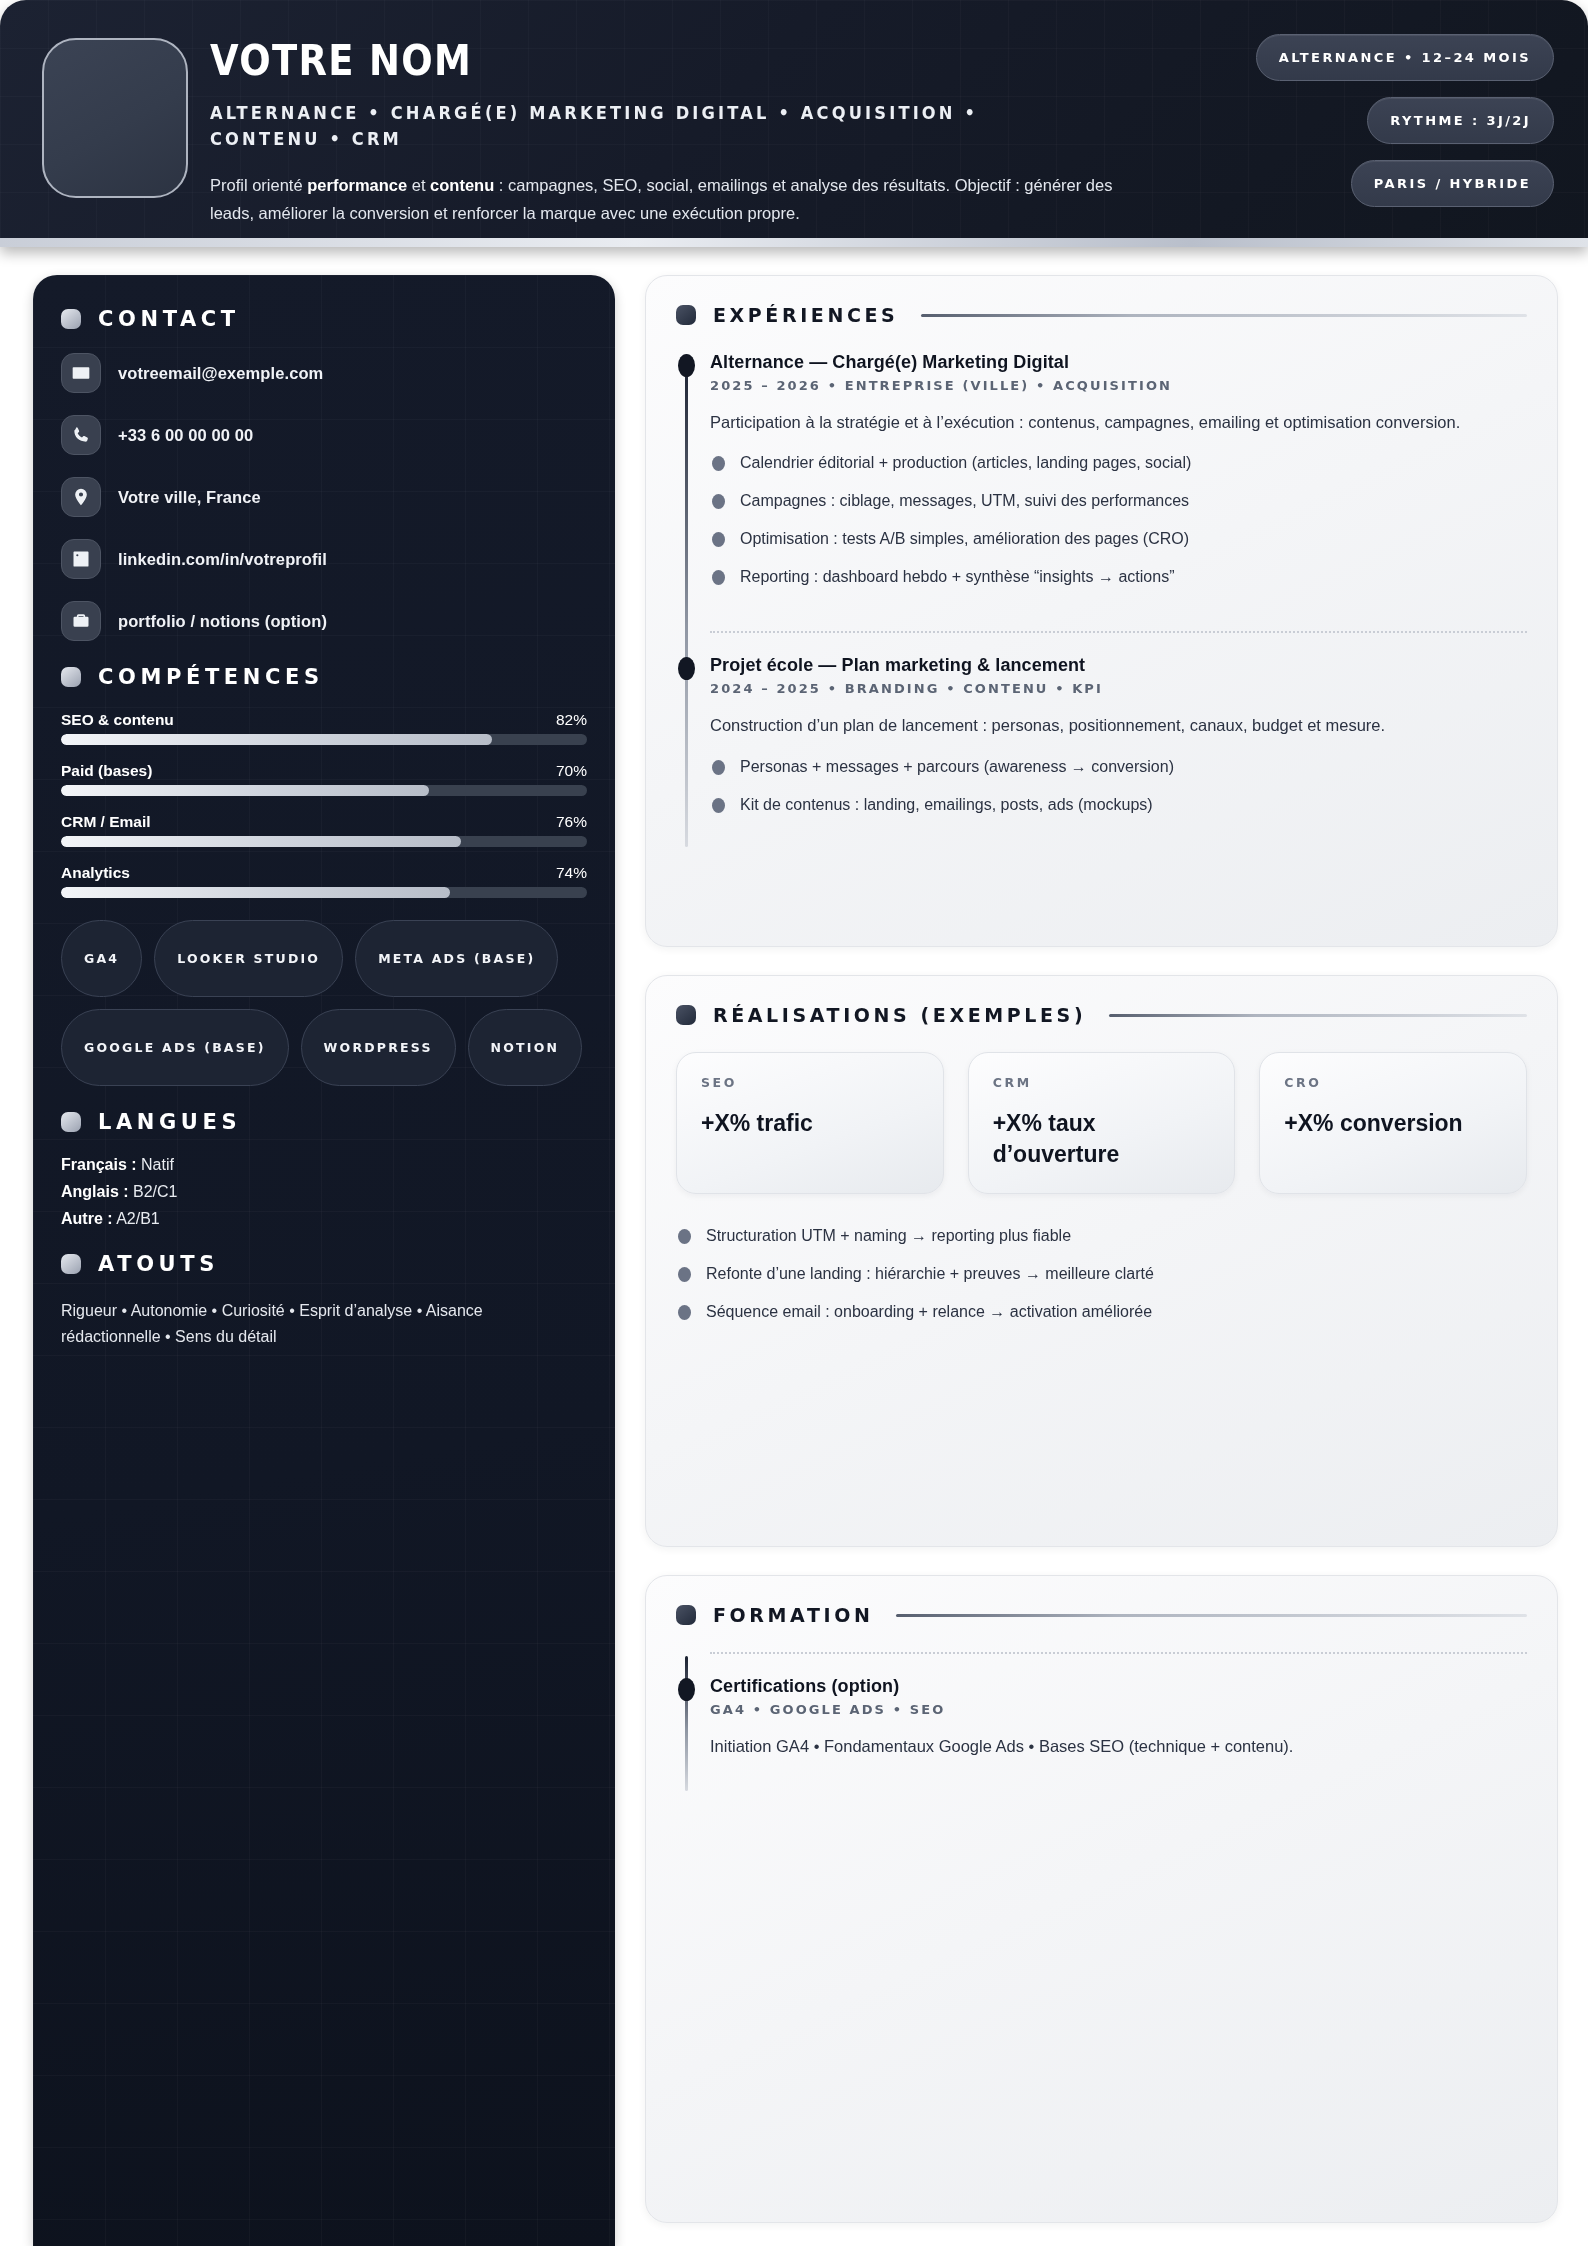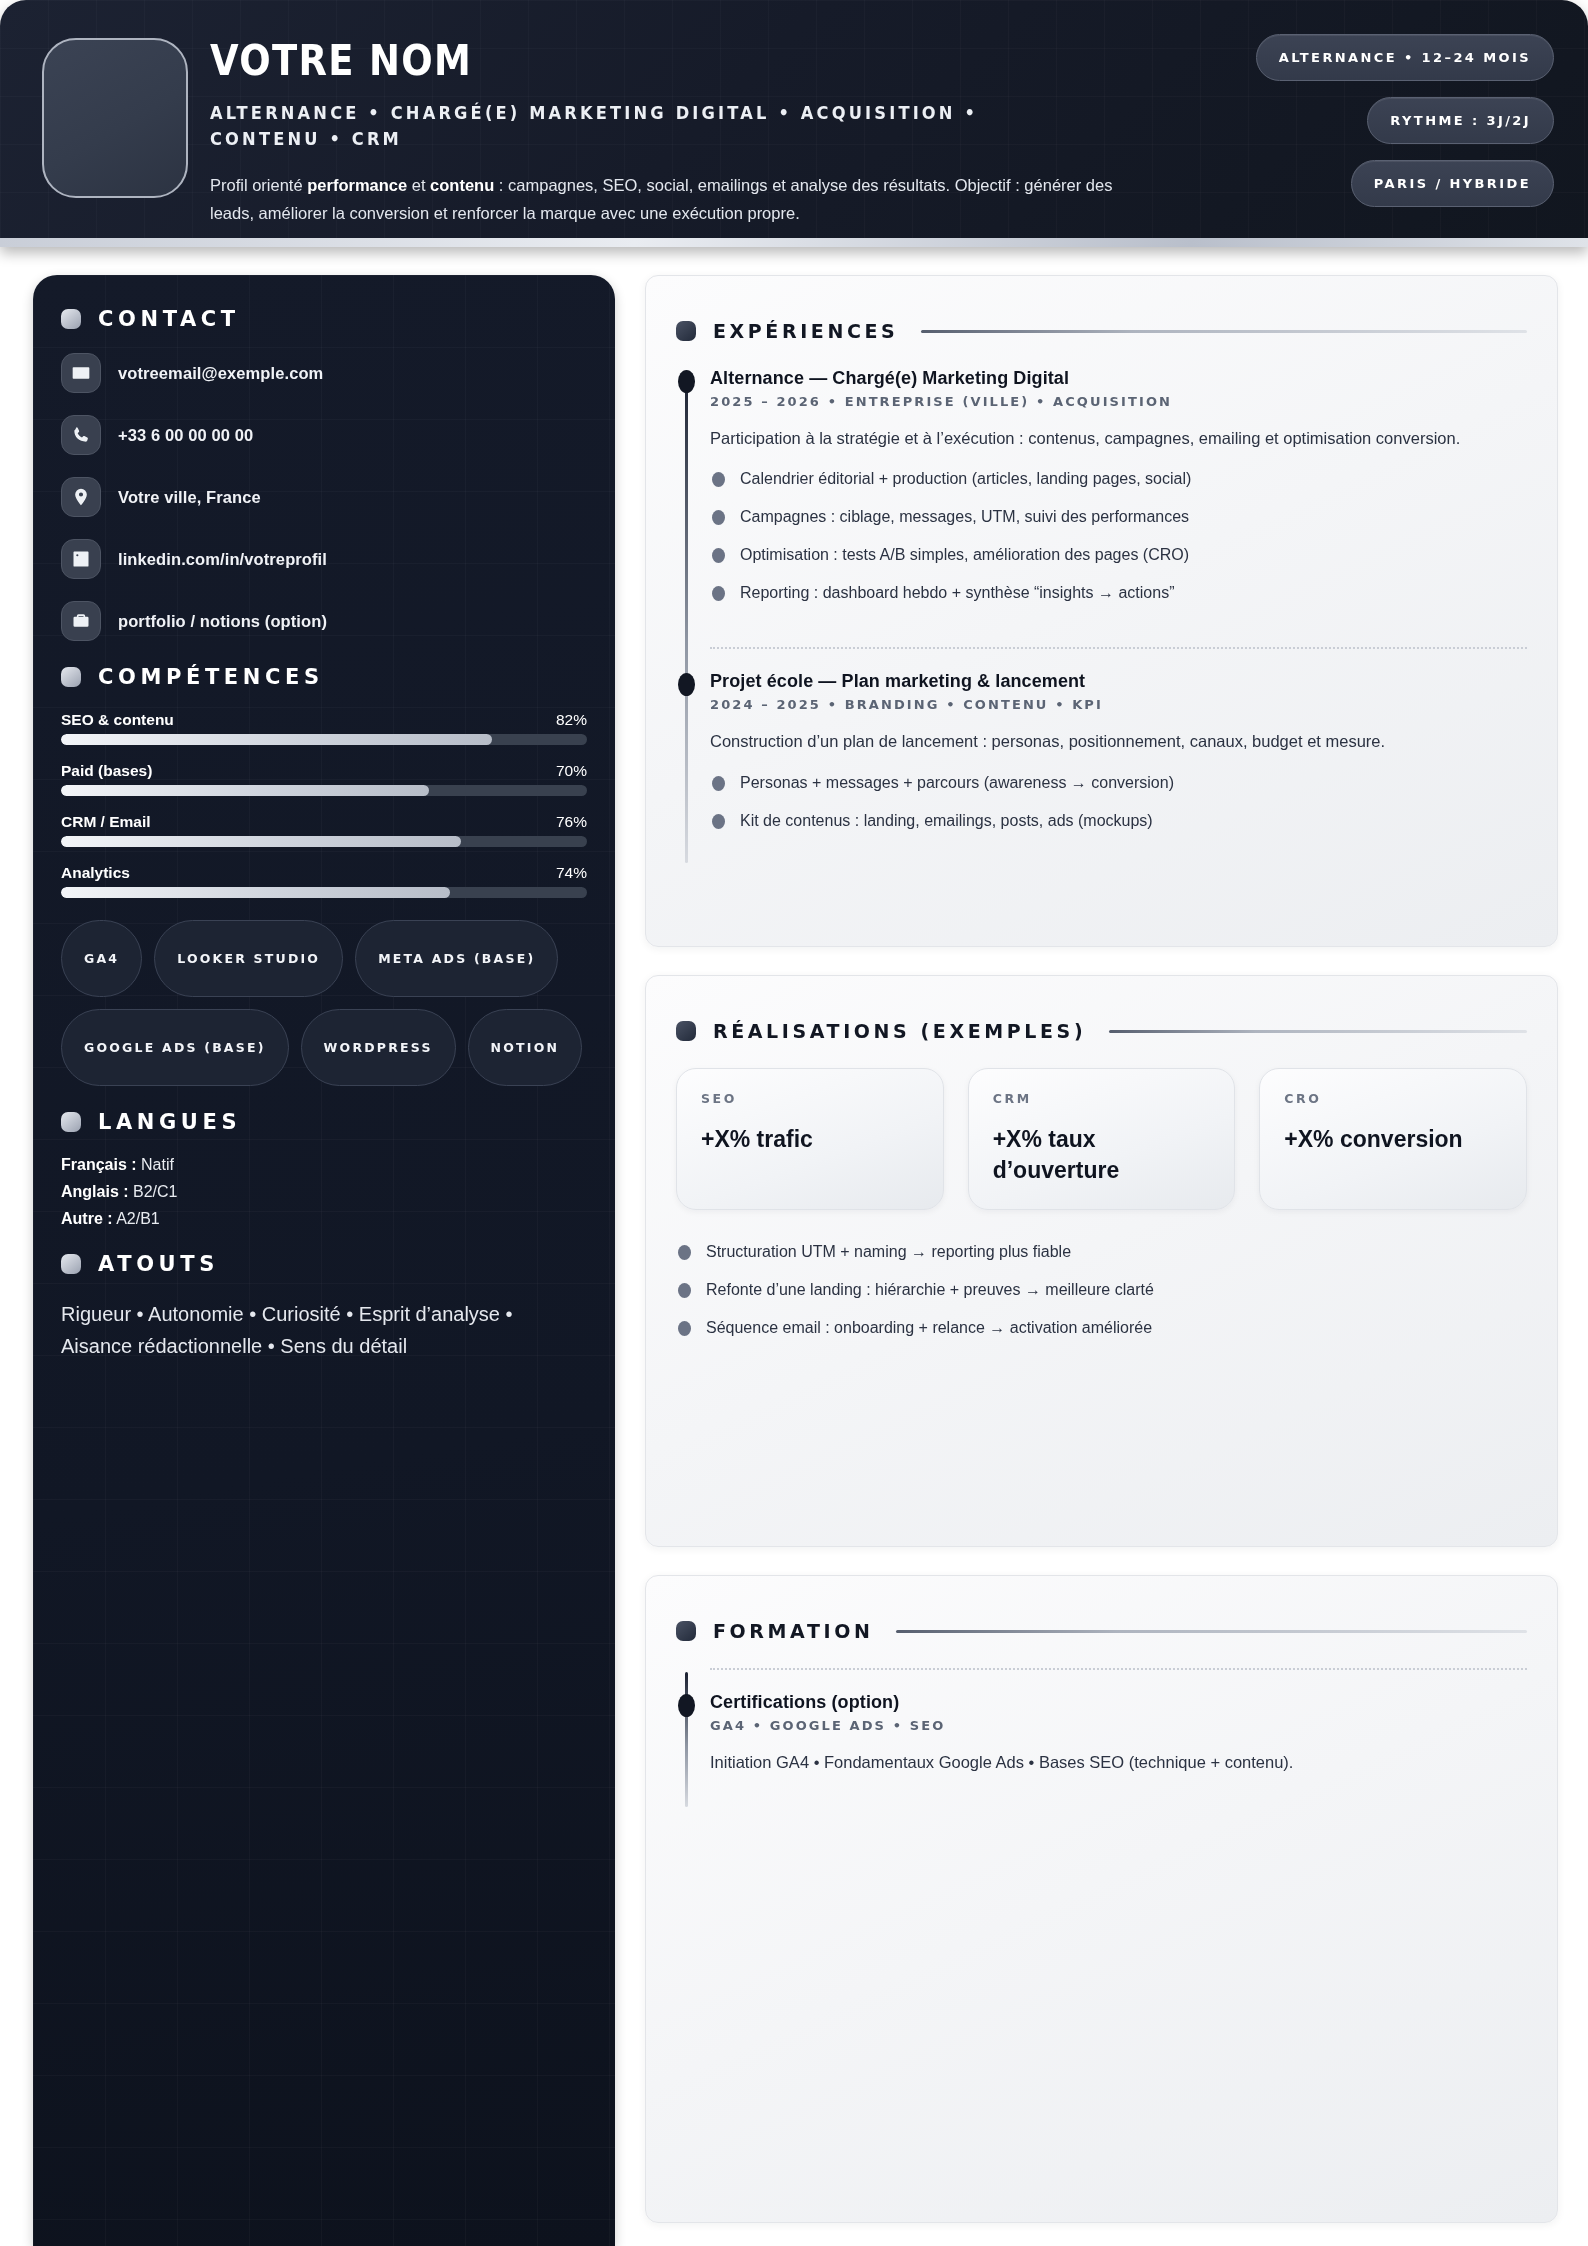--- a/index.html
+++ b/index.html
@@ -226,38 +226,38 @@
     font-size: 12.5px;
     letter-spacing: 2.2px;
     padding: 30px 22px;
     white-space: nowrap;
   }
 
   .lang-line { color:#e9ecf1; font-size:16px; margin-bottom: 9px; }
   .lang-line b { color:#ffffff; font-weight:700; }
 
   .atouts-text {
-    color:#e5e8ee; font-size:20px; line-height:1.62; max-width: 500px;
+    color:#e5e8ee; font-size:16px; line-height:1.62; max-width: 500px;
   }
 
   
   .main {
     flex: 1 1 auto;
     margin: 28px 30px 0 30px;
     display: flex;
     flex-direction: column;
     gap: 28px;
     min-width: 0;
   }
 
   .card {
     background: linear-gradient(155deg,#fcfcfd 0%, #f4f5f7 48%, #eceef1 100%);
     border: 1px solid #e3e5e9;
-    border-radius: 13px;
-    padding: 40px 30px 30px 30px;
+    border-radius: 22px;
+    padding: 24px 30px 30px 30px;
     box-shadow: 0 2px 8px rgba(20,26,40,.06);
   }
   .card-exp { height: 672px; }
   .card-real { height: 572px; }
   .card-form { min-height: 648px; }
 
   .sec-head {
     display: flex; align-items: center; gap: 17px;
     margin: 4px 0 26px 0;
   }

